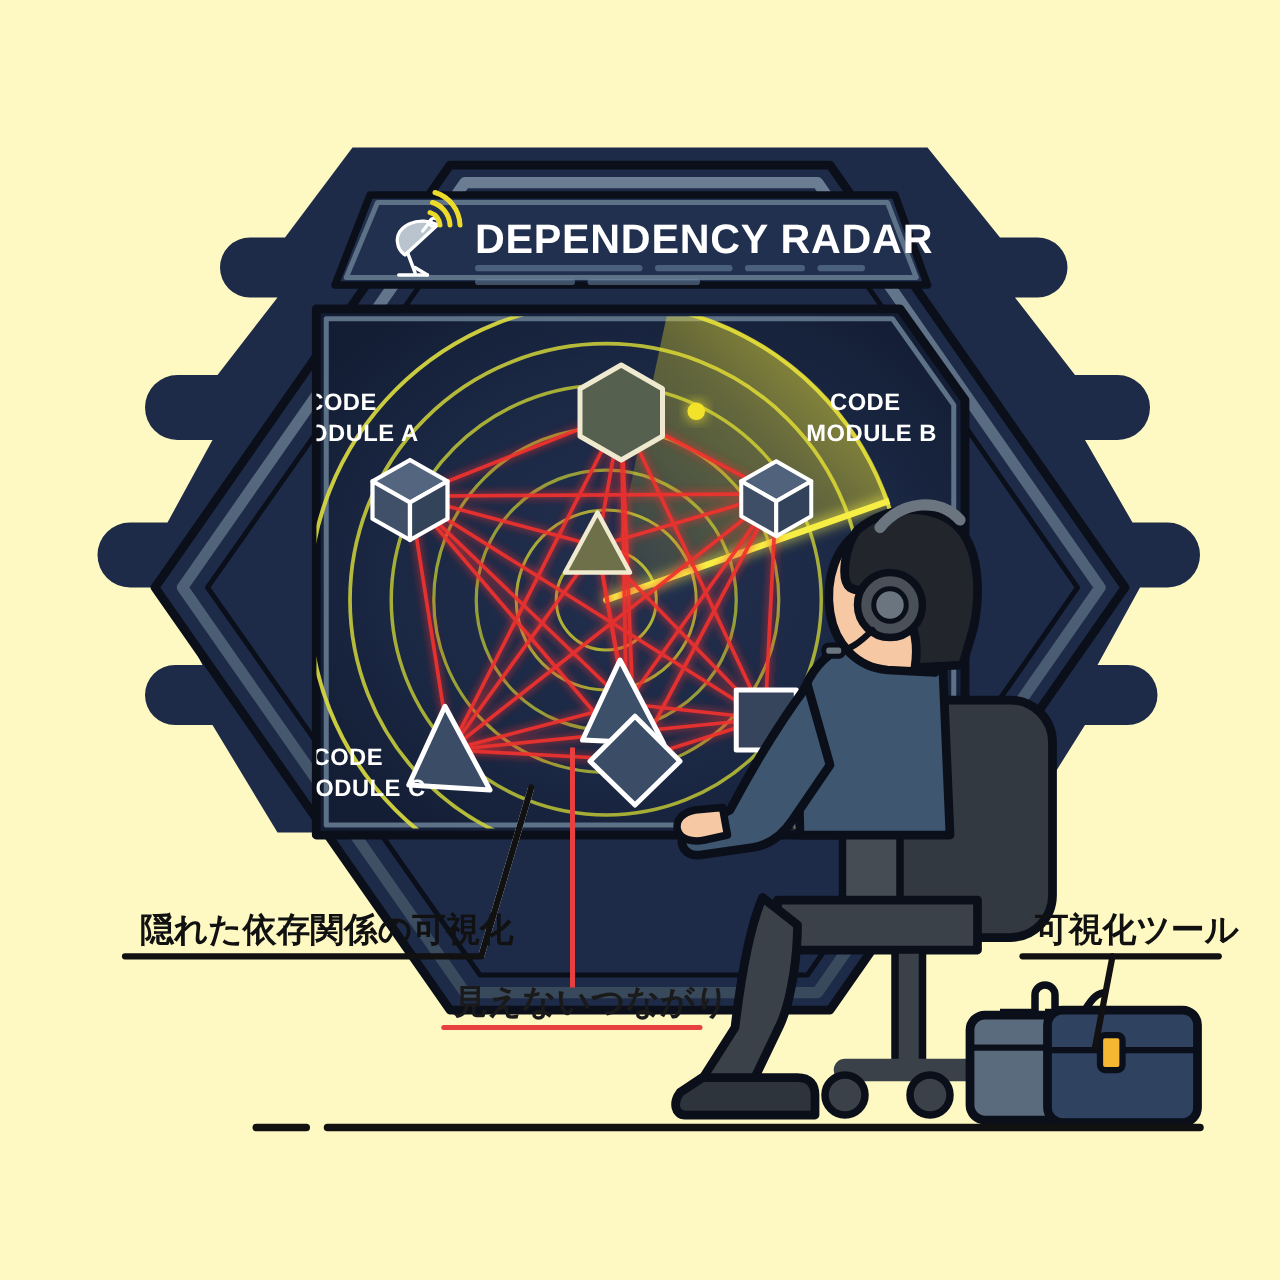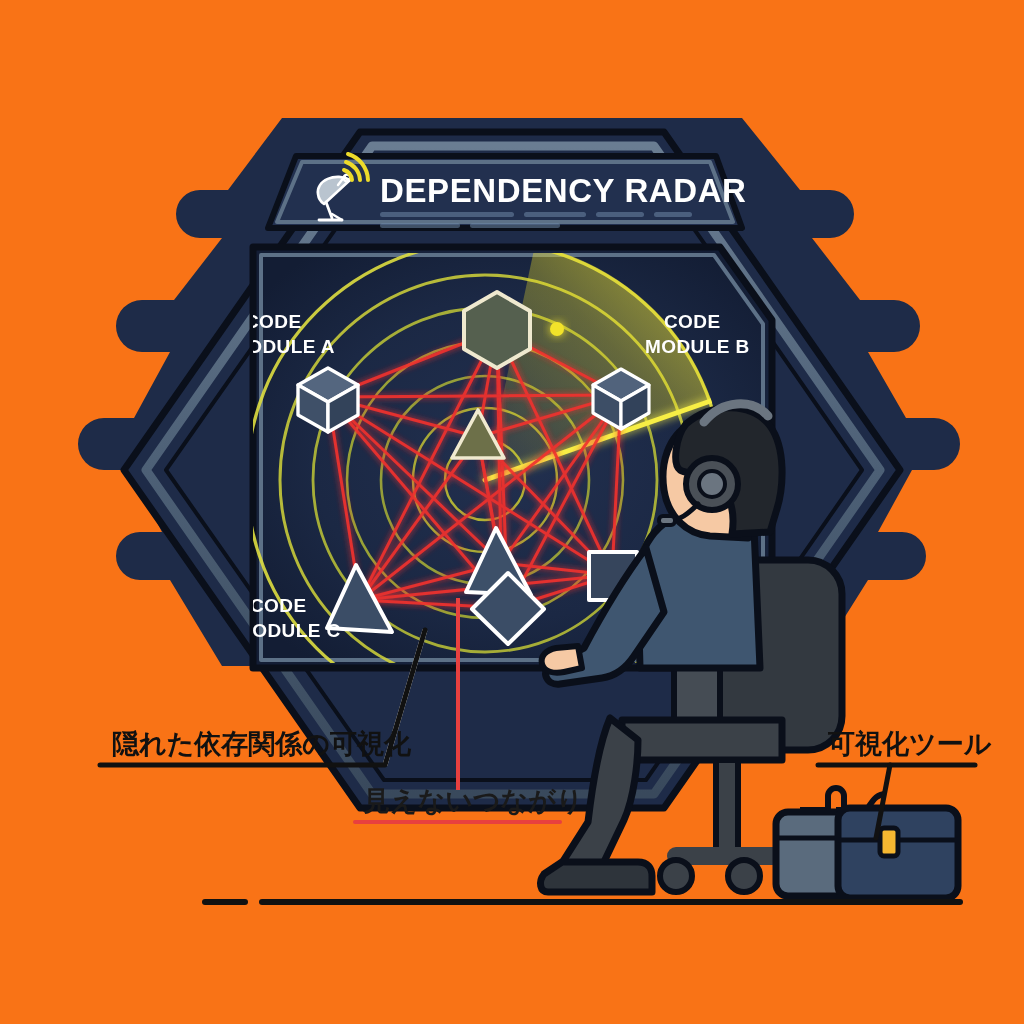--- a/index.html
+++ b/index.html
@@ -1,18 +1,18 @@
 <!DOCTYPE html>
 <html><head>
 <meta charset="utf-8">
 <style>
   html,body{margin:0;padding:0;background:#ffffff;}
   body{width:1024px;height:1024px;overflow:hidden;
        font-family:"Liberation Sans","DejaVu Sans",sans-serif;}
-  #stage{position:relative;width:1024px;height:1024px;background:#f97316;}
+  #stage{position:relative;width:1024px;height:1024px;background:#fef9c3;}
   svg#scene{position:absolute;inset:0;display:block;}
   .ttl{font-family:"Liberation Sans","DejaVu Sans",sans-serif;font-weight:bold;}
   .modlbl{font-family:"Liberation Sans","DejaVu Sans",sans-serif;font-weight:bold;
           font-size:19px;fill:#ffffff;letter-spacing:.4px;}
   .jp{font-family:"DejaVu Sans","Liberation Sans",sans-serif;font-weight:bold;
       font-size:27px;fill:#111111;}
   .jp-red{fill:#1a1a1a;}
 </style>
 </head>
 <body>

